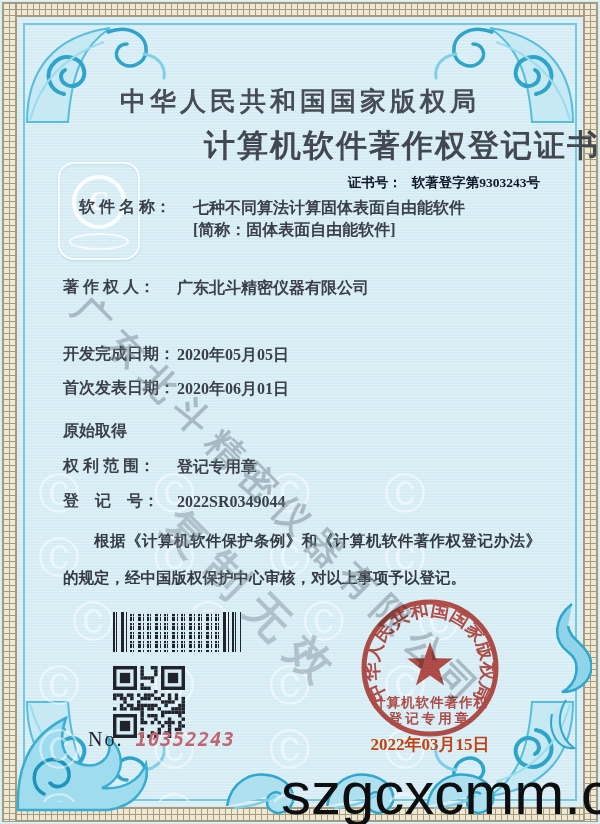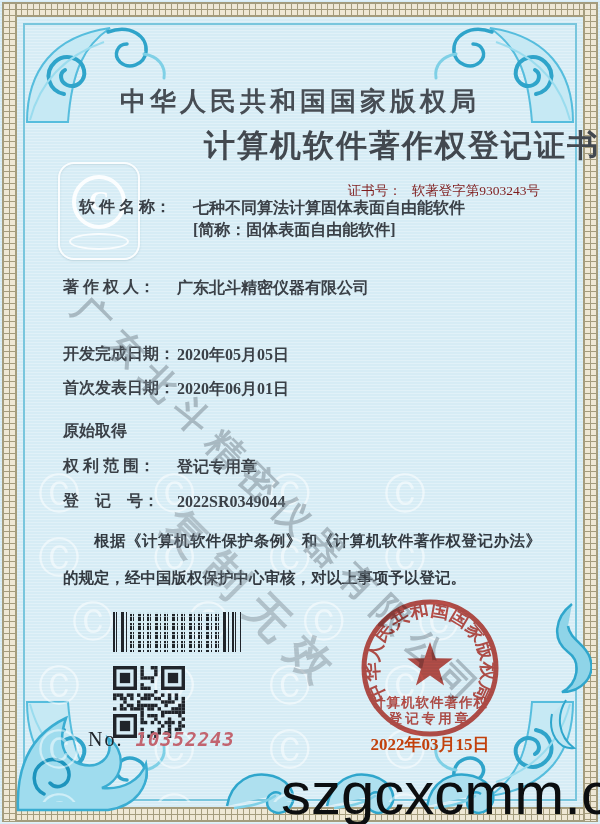--- a/index.html
+++ b/index.html
@@ -43,22 +43,22 @@
     width:46px; height:46px; border:4px solid rgba(255,255,255,.9); border-radius:50%;
     color:rgba(255,255,255,.95); font-size:28px; line-height:44px; text-align:center; font-weight:bold; }
   .emblem .base { position:absolute; left:9px; right:9px; bottom:8px; height:13px;
     border:2.5px solid rgba(255,255,255,.8); border-radius:50%; }
 
   
   .authority { position:absolute; top:84px; left:0; right:0; z-index:3; text-align:center;
     font-size:26px; font-weight:bold; letter-spacing:4px; color:#474d54; }
   .cert-title { position:absolute; top:125px; left:0; right:0; z-index:3; text-align:right;
     font-size:31px; font-weight:bold; letter-spacing:2px; color:#42484f; }
-  .cert-no { position:absolute; top:182px; right:60px; z-index:3;
-    font-size:13.5px; font-weight:normal; color:#7f1d1d; }
+  .cert-no { position:absolute; top:174px; right:60px; z-index:3;
+    font-size:13.5px; font-weight:bold; color:#0f172a; }
   .cert-no .lbl { margin-right:10px; }
 
   
   .field { position:absolute; left:63px; z-index:3; display:flex;
     font-size:16px; font-weight:bold; color:#3a4047; }
   .field .lbl { width:114px; flex:none; white-space:pre; }
   .field .val { line-height:22px; }
   .f-name  { top:197px;margin-left:16px; } .f-owner { top:277px; }
   .f-dev   { top:344px; } .f-pub   { top:378px; }
   .f-acq   { top:420px; } .f-scope { top:456px; }

